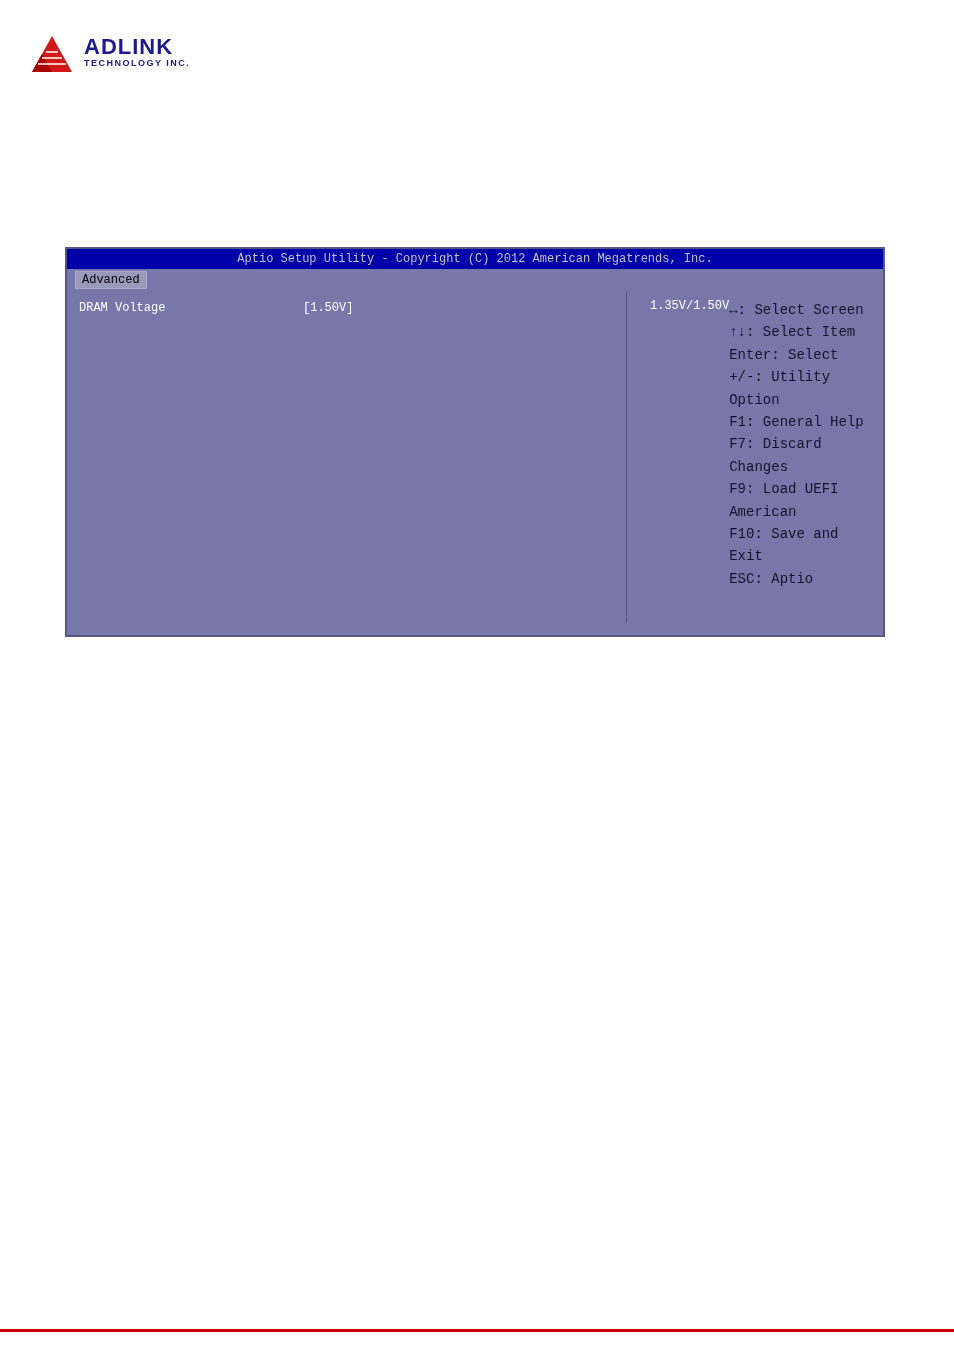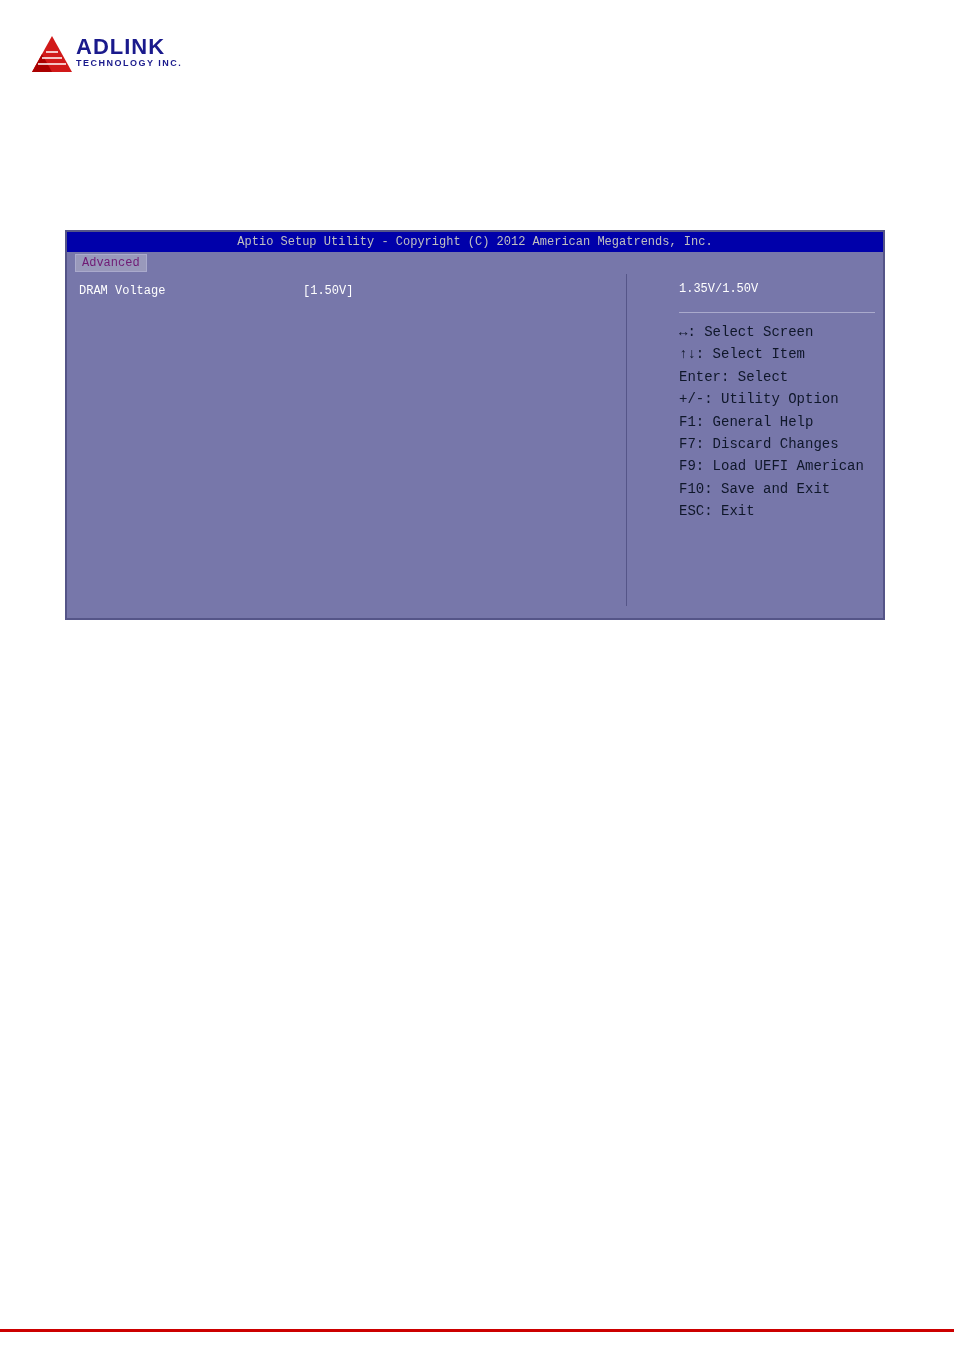--- a/index.html
+++ b/index.html
@@ -11,20 +11,21 @@
       position: relative;
     }
 
     
     .logo-area {
       position: absolute;
       top: 28px;
       left: 28px;
       display: flex;
       align-items: center;
+      gap: 8px;
     }
 
     .logo-icon {
       width: 48px;
       height: 48px;
     }
 
     .logo-text {
       display: flex;
       flex-direction: column;
@@ -41,21 +42,21 @@
     .logo-sub {
       font-size: 9px;
       color: #1a1a8c;
       letter-spacing: 1.5px;
       font-weight: 600;
     }
 
     
     .bios-container {
       position: absolute;
-      top: 230px;
+      top: 247px;
       left: 65px;
       width: 820px;
       height: 390px;
       background: #7777aa;
       border: 2px solid #555588;
     }
 
     
     .bios-topbar {
       background: #0000aa;
@@ -70,31 +71,30 @@
     .bios-menubar {
       background: #7777aa;
       padding: 2px 8px;
       display: flex;
       gap: 4px;
     }
 
     .bios-menu-tab {
       font-family: 'Courier New', Courier, monospace;
       font-size: 12px;
-      color: #701a75;
+      color: #000000;
       padding: 1px 6px;
       background: #9999bb;
       border: 1px solid #aaaacc;
     }
 
     
     .bios-main {
       display: flex;
       height: calc(100% - 54px);
-      gap: 44px;
     }
 
     
     .bios-left {
       width: 560px;
       padding: 8px;
       border-right: 1px solid #555588;
     }
 
     .bios-setting-row {
@@ -115,21 +115,22 @@
       color: #ffffff;
       padding: 0 4px;
       font-family: Liberation Mono, monospace;
     }
 
     
     .bios-right {
       flex: 1;
       padding: 8px;
       display: flex;
-      flex-direction: column;
+      flex-direction: row;
+      margin-left: 15px;
     }
 
     .bios-help-text {
       font-family: 'Courier New', Courier, monospace;
       font-size: 14px;
       color: #0f172a;
       line-height: 1.6;
     }
 
     .bios-description {
@@ -212,21 +213,21 @@
       <hr class="bios-divider">
       <div class="bios-help-text">
         <div>↔: Select Screen</div>
         <div>↑↓: Select Item</div>
         <div>Enter: Select</div>
         <div>+/-: Utility Option</div>
         <div>F1: General Help</div>
         <div>F7: Discard Changes</div>
         <div>F9: Load UEFI American</div>
         <div>F10: Save and Exit</div>
-        <div>ESC: Exit</div>
+        <div>ESC: Aptio</div>
       </div>
     </div>
 
   </div>
 
 
 </div>
 
 <div class="bottom-line"></div>
 

